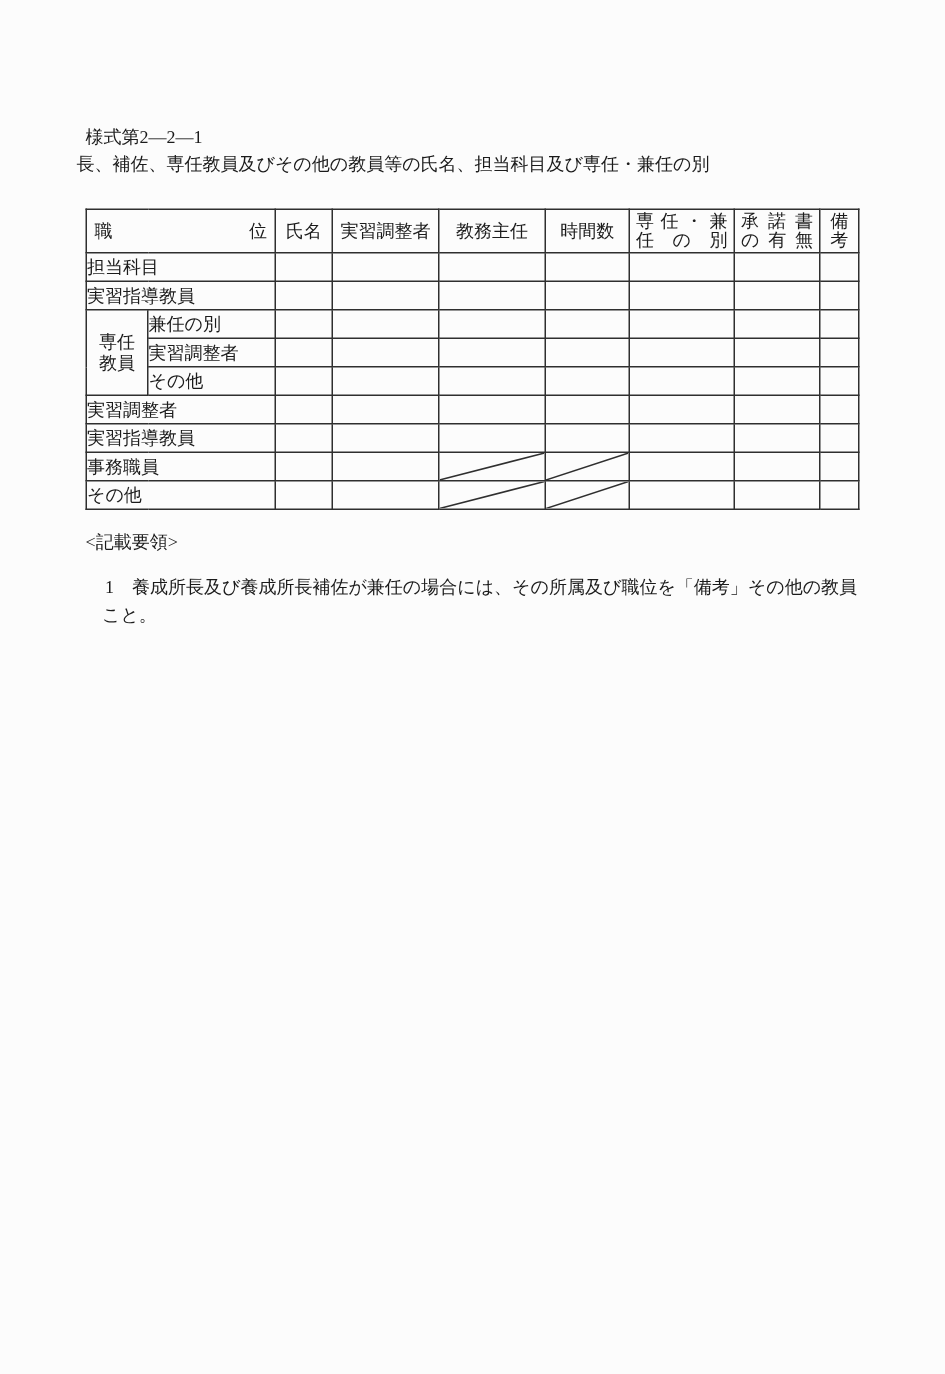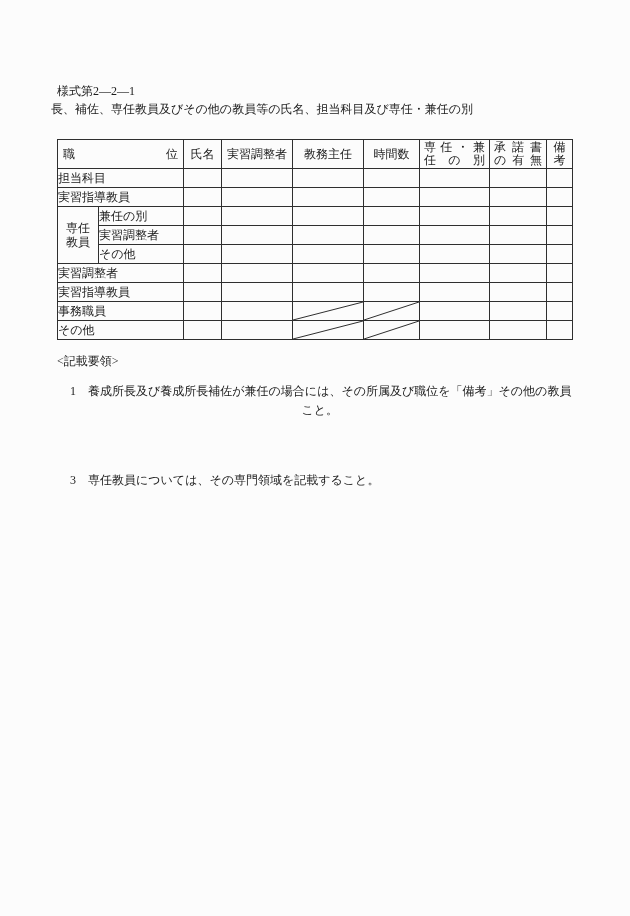--- a/index.html
+++ b/index.html
@@ -28,21 +28,21 @@
   .pos-jline { padding: 0 5px; }
   .two-line div { line-height: 13px; }
   .group-cell { text-align: center; line-height: 14px; }
 
   .diag { position: relative; }
   .diag svg { position: absolute; left: 0; top: 0; width: 100%; height: 100%; display: block; }
 
   .notes-heading { position: absolute; left: 57px; top: 354px; line-height: 14px; }
   .note { position: absolute; left: 70px; white-space: nowrap; line-height: 19px; }
   .note .num { display: inline-block; width: 18px; }
-  .note .cont { display: block; margin-left: -2px; text-align: center; }
+  .note .cont { display: block; margin-left: -2px; }
 </style>
 </head>
 <body>
 
 <div class="page">
 
   <div class="form-number">様式第2—2—1</div>
   <div class="doc-title">長、補佐、専任教員及びその他の教員等の氏名、担当科目及び専任・兼任の別</div>
 
   <table class="staff">
@@ -223,17 +223,14 @@
     </table>
 
   <div class="notes-heading">&lt;記載要領&gt;</div>
 
   <div class="note" style="top:382px;">
     <span class="num">1</span><span>養成所長及び養成所長補佐が兼任の場合には、その所属及び職位を「備考」その他の教員</span>
     <span class="cont">こと。</span>
   </div>
 
 
-  <div class="note" style="top:471px;">
-    <span class="num">3</span><span>専任教員については、その専門領域を記載すること。</span>
-  </div>
 
 </div>
 
 </body></html>

